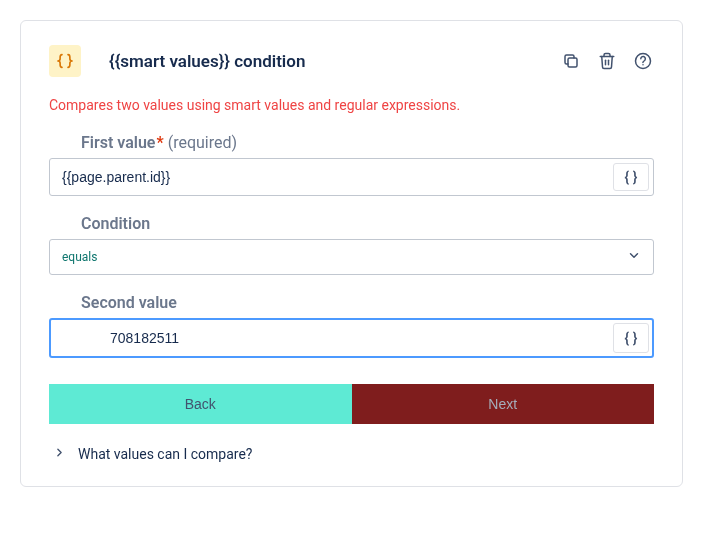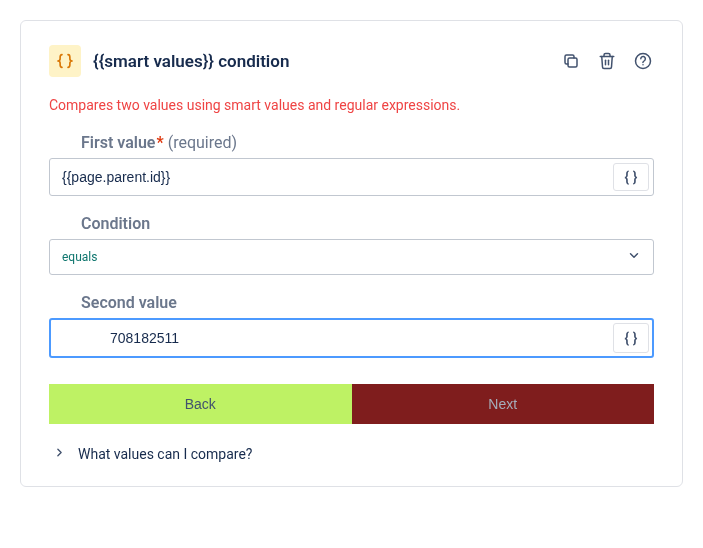--- a/index.html
+++ b/index.html
@@ -14,20 +14,21 @@
       border: 1px solid #dfe1e6;
       border-radius: 6px;
       padding: 24px 28px;
       max-width: 680px;
       margin: 0 auto;
     }
     .header {
       display: flex;
       align-items: center;
       margin-bottom: 20px;
+      gap: 16px;
     }
     .header-icon-box {
       background: #fef3c7;
       width: 32px;
       height: 32px;
       border-radius: 4px;
       display: flex;
       align-items: center;
       justify-content: center;
       margin-right: 12px;
@@ -136,21 +137,21 @@
       padding: 12px 0;
       text-align: center;
       font-size: 14px;
       font-weight: 500;
       border: none;
       cursor: pointer;
       background: #fff;
     }
     .btn-back {
       color: #42526e;
-      background: #bef264;
+      background: #5eead4;
     }
     .btn-next {
       color: #a5adba;
       background: #7f1d1d;
     }
     .help-row {
       display: flex;
       align-items: center;
       gap: 12px;
       cursor: pointer;

